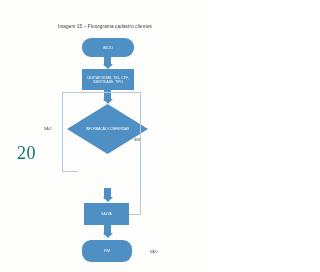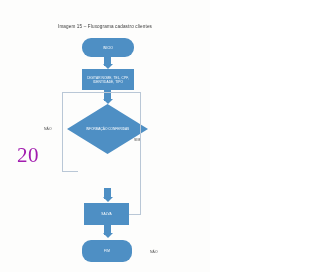--- a/index.html
+++ b/index.html
@@ -11,22 +11,22 @@
     position:relative;
   }
   #page{
     position:absolute;inset:0;
     background:#fdfdfc;
   }
   
   .page-number{
     position:absolute;
     left:17px;top:143px;
-    font-size:21px;
-    color:#a21caf;
+    font-size:18px;
+    color:#0f766e;
     font-family:"Liberation Serif", serif;
     letter-spacing:0.5px;
   }
   
   .caption{
     position:absolute;
     left:0;right:0;top:24px;
     text-align:center;
     font-size:4.6px;
     color:#3a3a3a;

